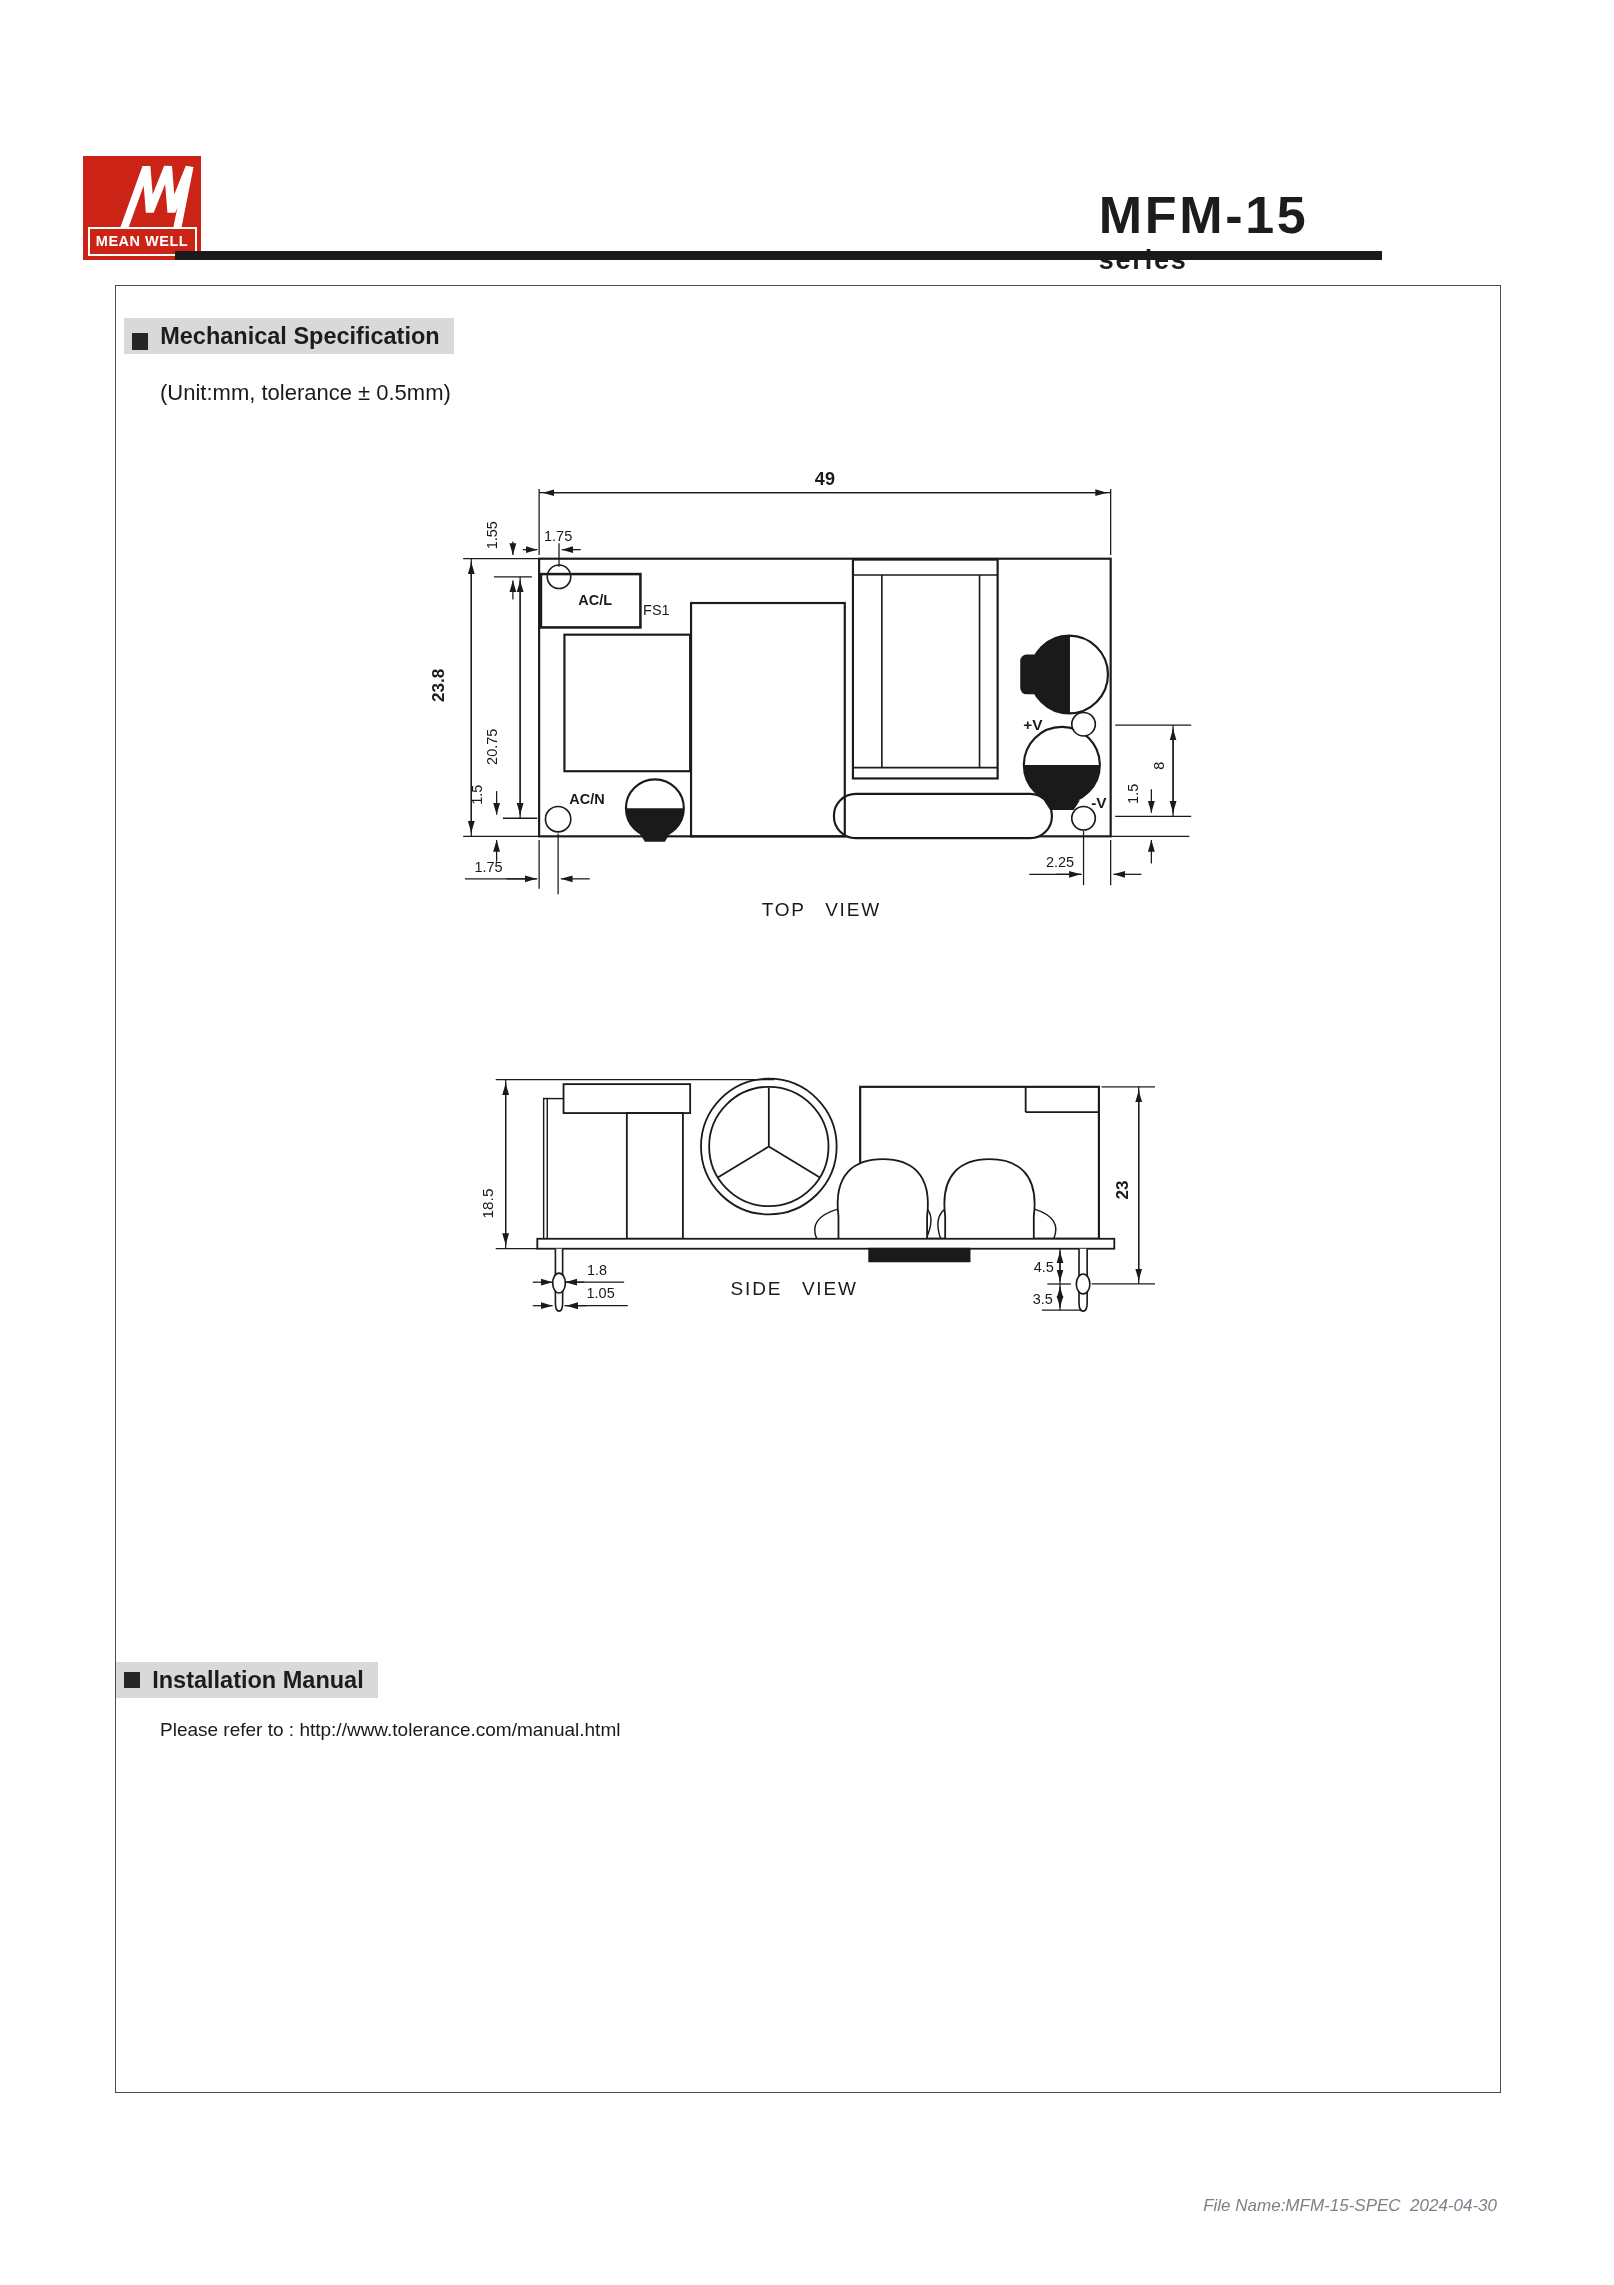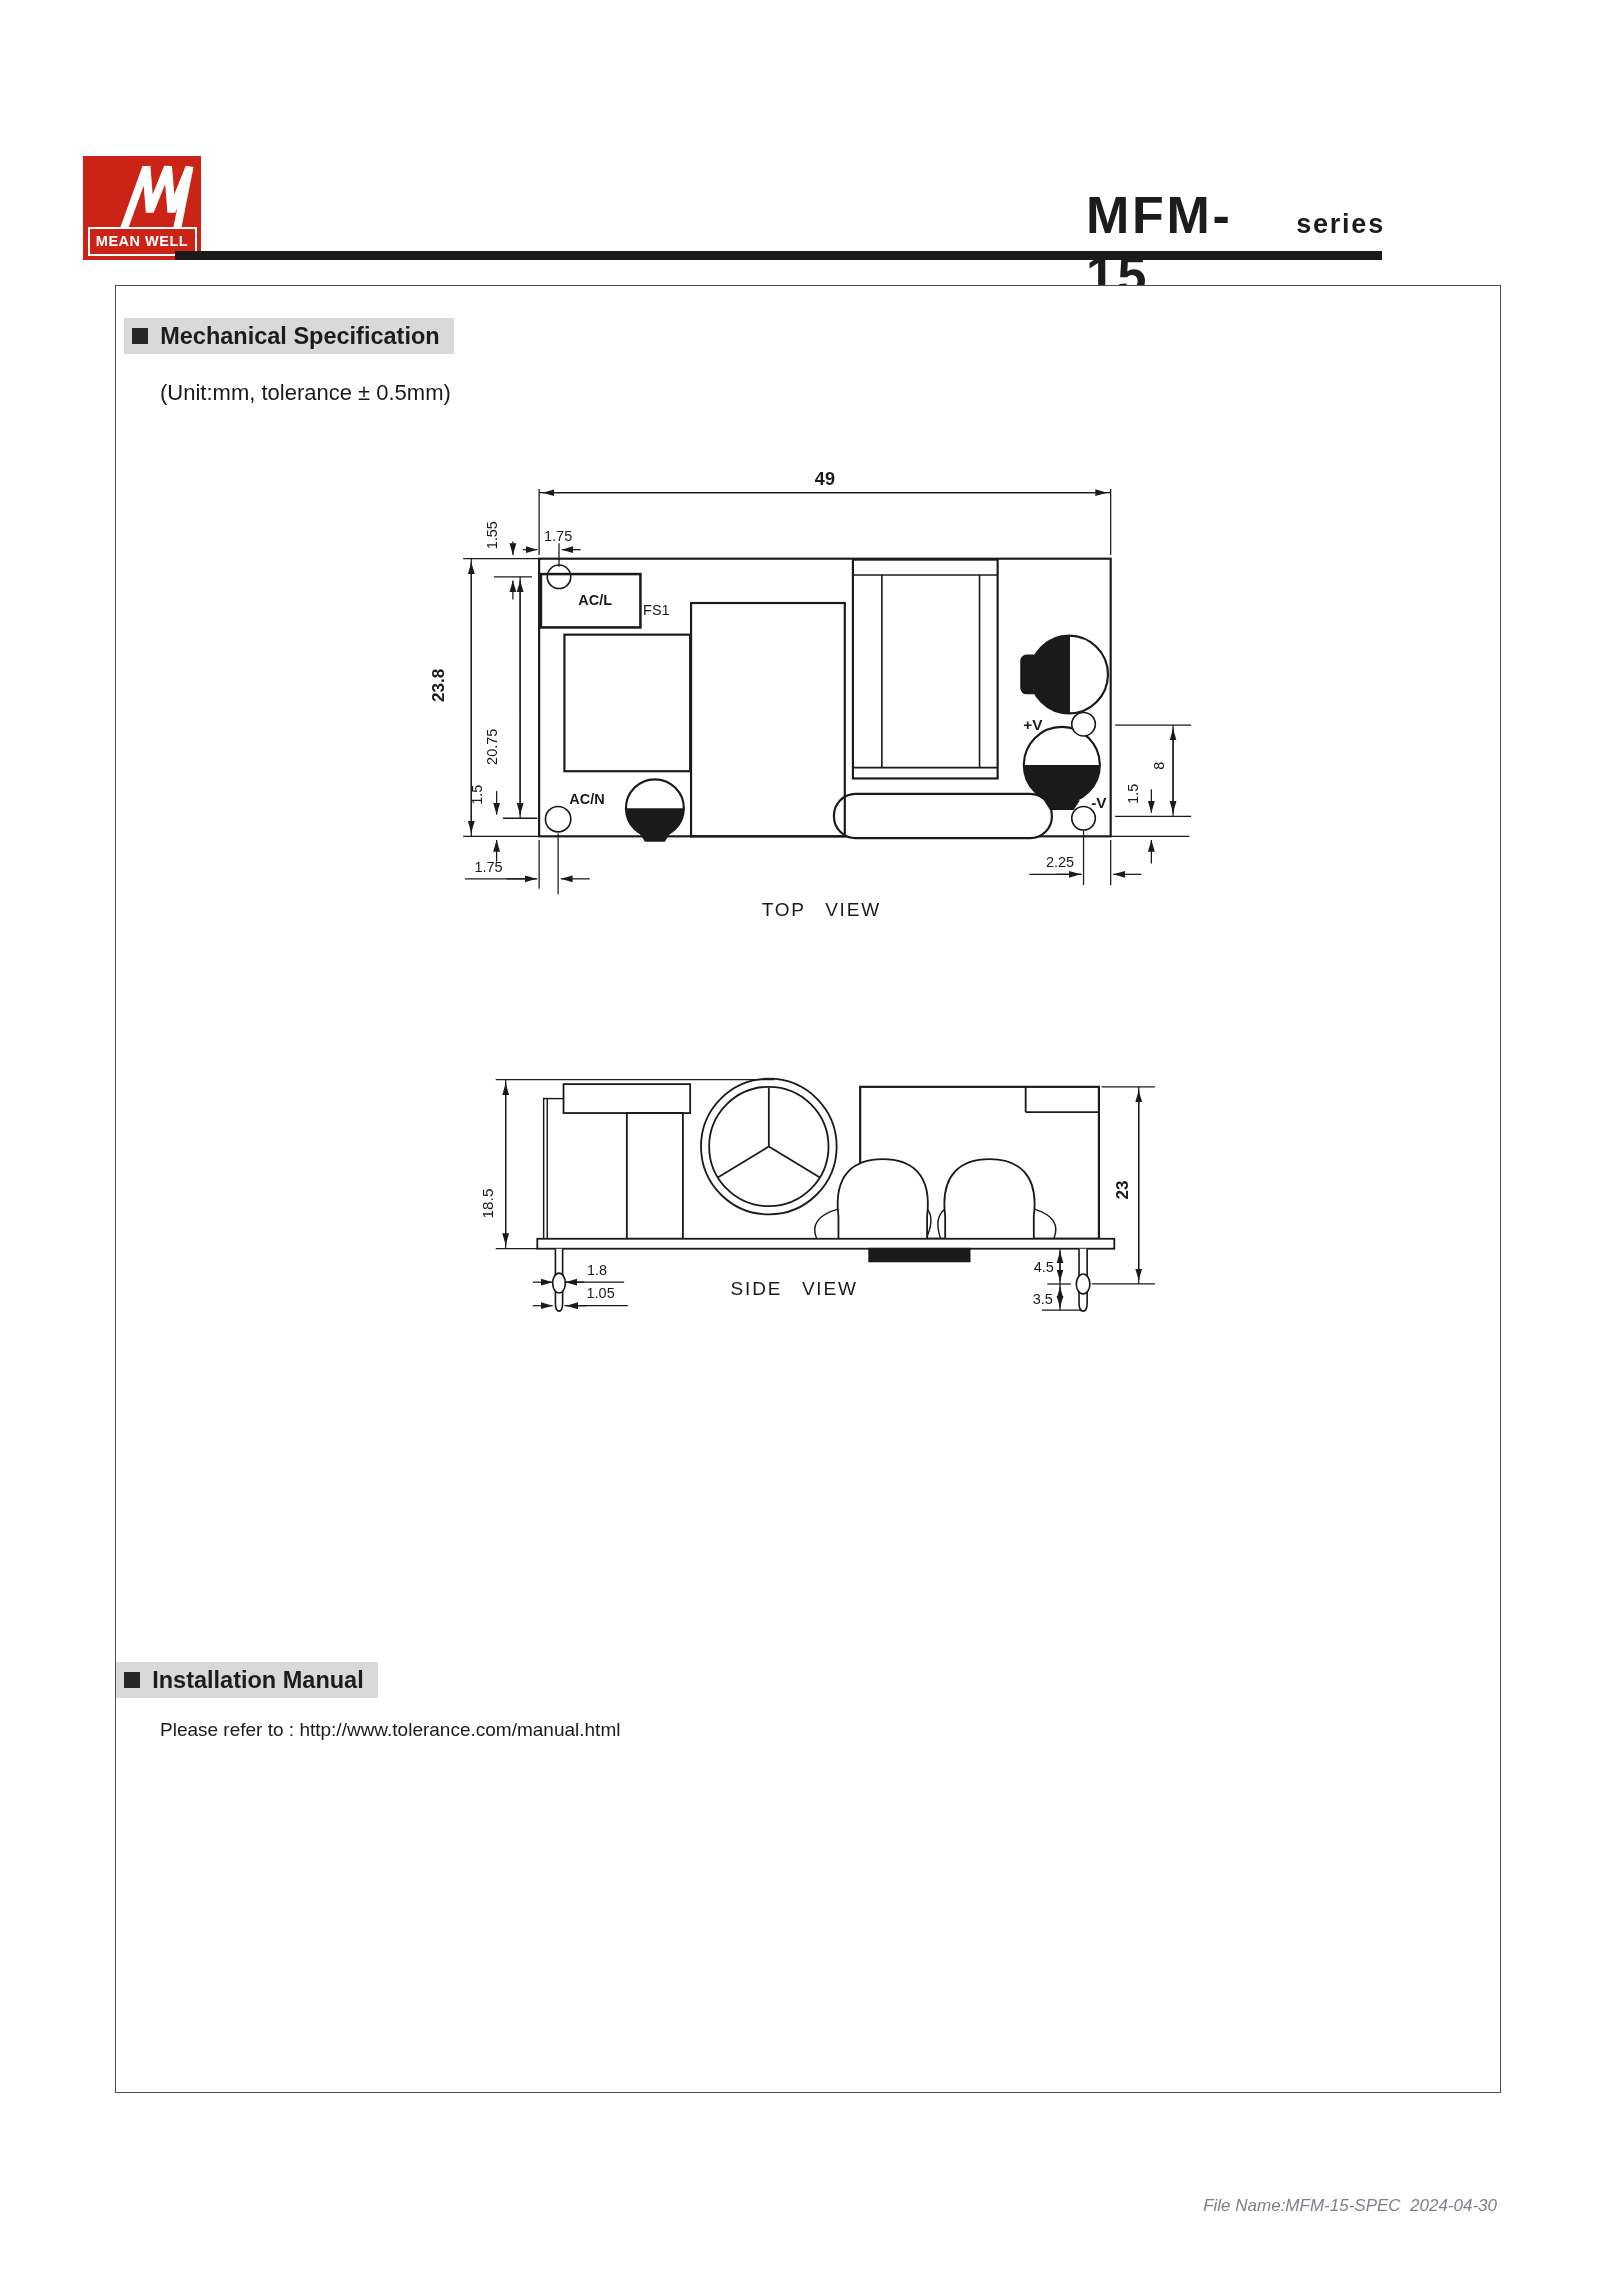--- a/index.html
+++ b/index.html
@@ -7,32 +7,32 @@
         font-family:"Liberation Sans",sans-serif;color:#1a1a1a;}
   .abs{position:absolute;}
   .pre{white-space:pre;}
 
   
   .logo{left:83px;top:156px;width:82px;height:104px;background:#cb2417;padding-left:36px;}
   .logo-text-box{position:absolute;left:4.5px;bottom:4.5px;right:4.5px;height:25px;
       border:2.7px solid #fff;display:flex;align-items:center;justify-content:center;
       color:#fff;font-weight:bold;font-size:14.5px;letter-spacing:0.5px;}
   .doc-title{left:193px;top:215px;font-size:28px;font-weight:bold;color:#111;}
-  .series-wrap{left:1086px;top:185px;width:299px;display:flex;align-items:baseline;justify-content:flex-end;}
+  .series-wrap{left:1086px;top:185px;width:299px;display:flex;align-items:baseline;justify-content:flex-end;flex-direction:column;}
   .product{font-size:52px;font-weight:bold;letter-spacing:2.7px;color:#1c1c1c;}
   .series{font-size:27px;font-weight:bold;letter-spacing:1.8px;margin-left:12.7px;color:#1c1c1c;}
   .header-rule{left:175px;top:251px;width:1207px;height:9px;background:#1a1a1a;}
 
   
   .content-box{left:115px;top:285px;width:1384px;height:1806px;border:1.8px solid #4d4d4d;background:#fff;}
 
   .sec-head{display:inline-flex;align-items:center;background:#d9d9d9;padding:4.5px 14.5px 4.5px 8.1px;}
   .sec-head .sq{width:16.3px;height:16.3px;background:#262626;margin-right:11.8px;flex:0 0 auto;}
   .sec-head .t{font-size:23.5px;font-weight:bold;color:#1c1c1c;}
-  .mech-head{left:124px;top:318px;}
+  .mech-head{left:124px;top:318px;align-items:flex-end;}
   .unit-note{left:160px;top:380px;font-size:22px;}
   .inst-head{left:116px;top:1662px;}
   .refer{left:160px;top:1719px;font-size:19px;}
 
   
   .footer{left:0;top:2196px;width:1497px;text-align:right;font-size:17px;font-style:italic;color:#7e8089;}
 
   
   svg{display:block;}
   svg text{font-family:"Liberation Sans",sans-serif;fill:#1a1a1a;font-size:16px;}

